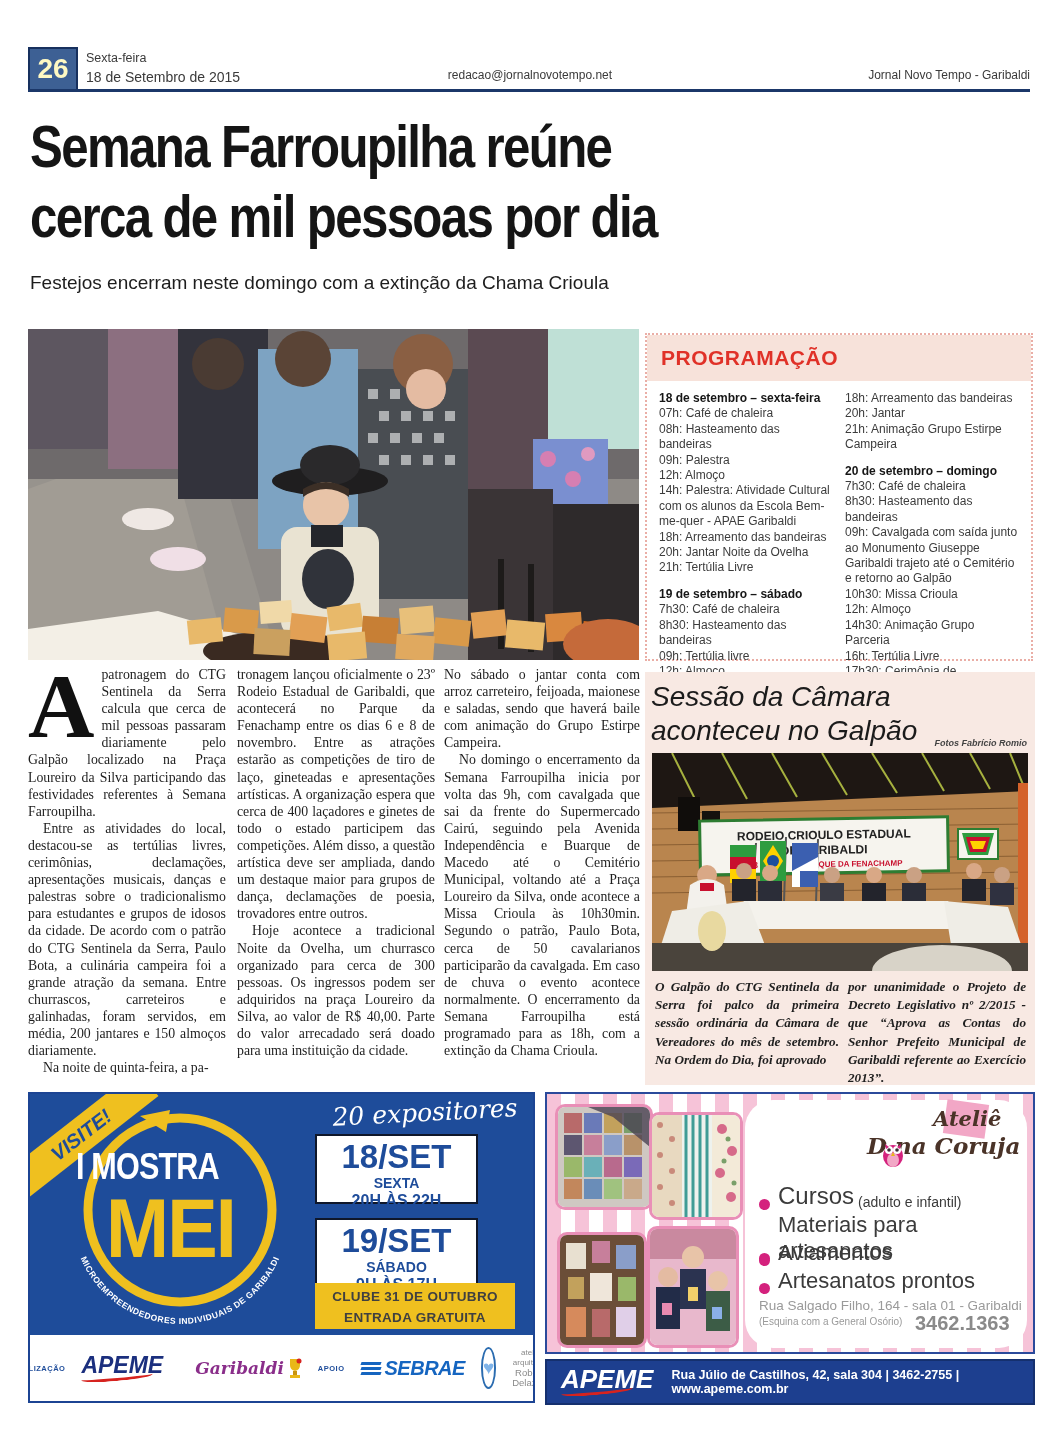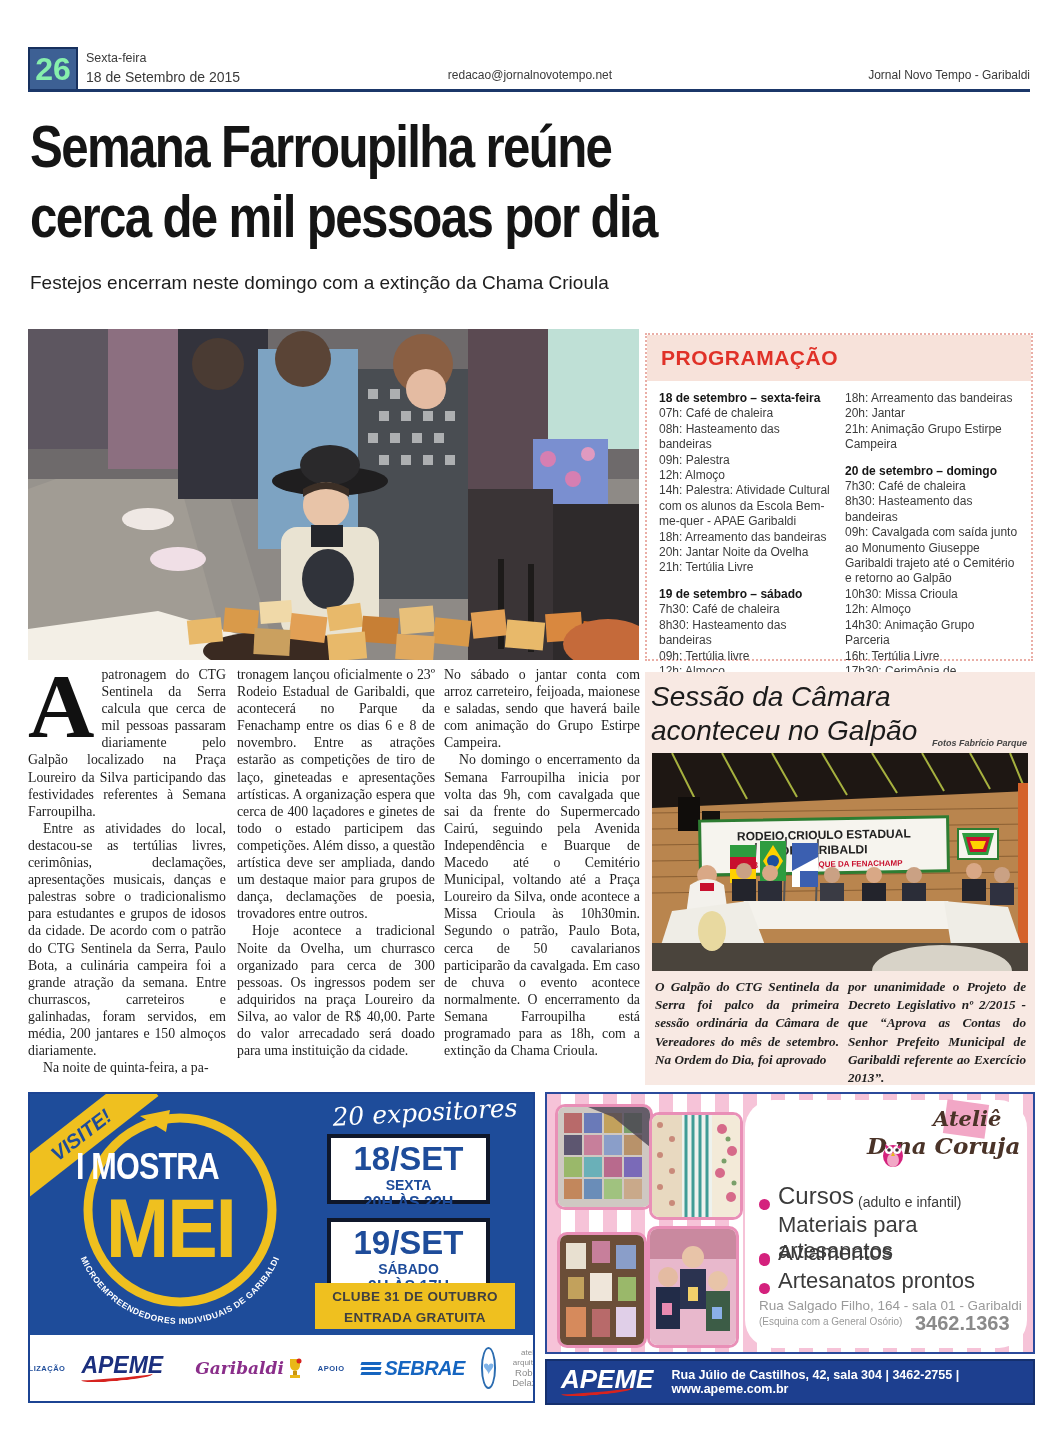--- a/index.html
+++ b/index.html
@@ -2,21 +2,21 @@
 <html><head>
 <meta charset="utf-8">
 <style>
   html,body{margin:0;padding:0;background:#e8e8e8;}
   .page{position:relative;width:1058px;height:1443px;background:#ffffff;margin:0 auto;
         font-family:"Liberation Sans",sans-serif;overflow:hidden;}
   .abs{position:absolute;}
 
   
   .hdr-num{left:28px;top:47px;width:46px;height:40px;background:#3d6094;border:2px solid #17305e;
-           color:#86efac;font-size:32px;font-weight:bold;display:flex;align-items:center;justify-content:center;}
+           color:#fef9c3;font-size:28px;font-weight:bold;display:flex;align-items:center;justify-content:center;}
   .hdr-weekday{left:86px;top:51px;font-size:12.5px;color:#3a3a3a;}
   .hdr-date{left:86px;top:69px;font-size:14px;color:#3a3a3a;text-align:center;}
   .hdr-email{left:380px;top:68px;width:300px;text-align:center;font-size:12px;color:#3a3a3a;}
   .hdr-brand{left:730px;top:68px;width:300px;text-align:right;font-size:12px;color:#3a3a3a;}
   .rule{left:28px;top:89px;width:1002px;height:3px;background:#1b3769;}
 
   
   .headline{left:30px;top:112px;width:880px;font-size:60px;font-weight:bold;color:#151515;
             line-height:70px;letter-spacing:-2px;transform:scaleX(0.82);transform-origin:left top;}
   .subhead{left:30px;top:272px;width:700px;font-size:19px;color:#1d1d1d;}
@@ -56,22 +56,22 @@
   .mei-blue{position:absolute;left:0;top:0;width:503px;height:241px;background:#1e4c9a;overflow:hidden;}
   .ribbon{position:absolute;left:-34px;top:24px;width:170px;height:34px;background:#efc01f;transform:rotate(-38deg);
           display:flex;align-items:center;justify-content:center;font-size:20px;font-weight:900;font-style:italic;color:#1e4c9a;}
   .mei-circle{position:absolute;left:14px;top:14px;}
   .mei-top{position:absolute;left:46px;top:52px;font-size:36px;font-weight:900;color:#fff;letter-spacing:-1px;
            transform:scaleX(0.85);transform-origin:left top;}
   .mei-main{position:absolute;left:76px;top:86px;font-size:84px;font-weight:900;color:#efc01f;letter-spacing:-2px;
             transform:scaleX(0.9);transform-origin:left top;}
   .expositores{position:absolute;left:295px;top:4px;width:200px;text-align:center;font-family:"DejaVu Serif",serif;
                font-style:italic;font-size:25px;color:#fff;transform:rotate(-3deg);}
-  .datebox{position:absolute;left:285px;width:163px;background:#fff;border:4px solid #0f172a;box-sizing:border-box;
-           text-align:center;color:#1e4c9a;margin-left:12px;}
+  .datebox{position:absolute;left:285px;width:163px;background:#fff;border:2px solid #0f172a;box-sizing:border-box;
+           text-align:center;color:#1e4c9a;}
   .d-day{font-size:33px;font-weight:900;line-height:36px;margin-top:3px;}
   .d-wd{font-size:14px;font-weight:900;line-height:16px;}
   .d-hr{font-size:16px;font-weight:900;line-height:19px;margin-bottom:3px;}
   .ybox{position:absolute;left:285px;width:200px;height:26px;background:#efc01f;color:#404040;font-weight:900;
         font-size:13.5px;display:flex;align-items:center;justify-content:center;letter-spacing:0.3px;}
   .mei-footer{position:absolute;left:0;top:241px;width:503px;height:66px;background:#fff;display:flex;
               align-items:center;justify-content:center;gap:16px;}
   .logo-label{font-size:7.5px;font-weight:bold;color:#1e4c9a;letter-spacing:0.5px;}
   .apeme-logo{font-size:23px;font-weight:900;font-style:italic;color:#1b2f7e;line-height:20px;}
   .swoosh{width:72px;height:5px;border-bottom:3px solid #d6231f;border-radius:50%;transform:rotate(-5deg);margin-top:-2px;}
@@ -273,21 +273,21 @@
   <div class="abs bcol" style="left:444px;width:196px;">
     <p>No sábado o jantar conta com arroz carreteiro, feijoada, maionese e saladas, sendo que haverá baile com animação do Grupo Estirpe Campeira.</p>
     <p class="ind">No domingo o encerramento da Semana Farroupilha inicia por volta das 9h, com cavalgada que sai da frente do Supermercado Cairú, seguindo pela Avenida Independência e Buarque de Macedo até o Cemitério Municipal, voltando até a Praça Loureiro da Silva, onde acontece a Missa Crioula às 10h30min. Segundo o patrão, Paulo Bota, cerca de 50 cavalarianos participarão da cavalgada. Em caso de chuva o evento acontece normalmente. O encerramento da Semana Farroupilha está programado para as 18h, com a extinção da Chama Crioula.</p>
   </div>
 
   <div class="abs camara-panel">
     <div class="cam-title">
       <div>Sessão da Câmara</div>
       <div>aconteceu no Galpão</div>
     </div>
-    <div class="cam-credit">Fotos Fabrício Parque</div>
+    <div class="cam-credit">Fotos Fabrício Romio</div>
     <div class="cam-photo">
       <svg width="376" height="218" viewBox="0 0 376 218">
         <rect width="376" height="218" fill="#b9854e"></rect>
         <g stroke="#8a5f33" stroke-width="1">
           <line x1="0" y1="60" x2="376" y2="55"></line>
             <line x1="0" y1="76" x2="376" y2="71"></line>
           <line x1="0" y1="92" x2="376" y2="87"></line>
             <line x1="0" y1="108" x2="376" y2="103"></line>
           <line x1="0" y1="124" x2="376" y2="119"></line>
             <line x1="0" y1="140" x2="376" y2="135"></line>

